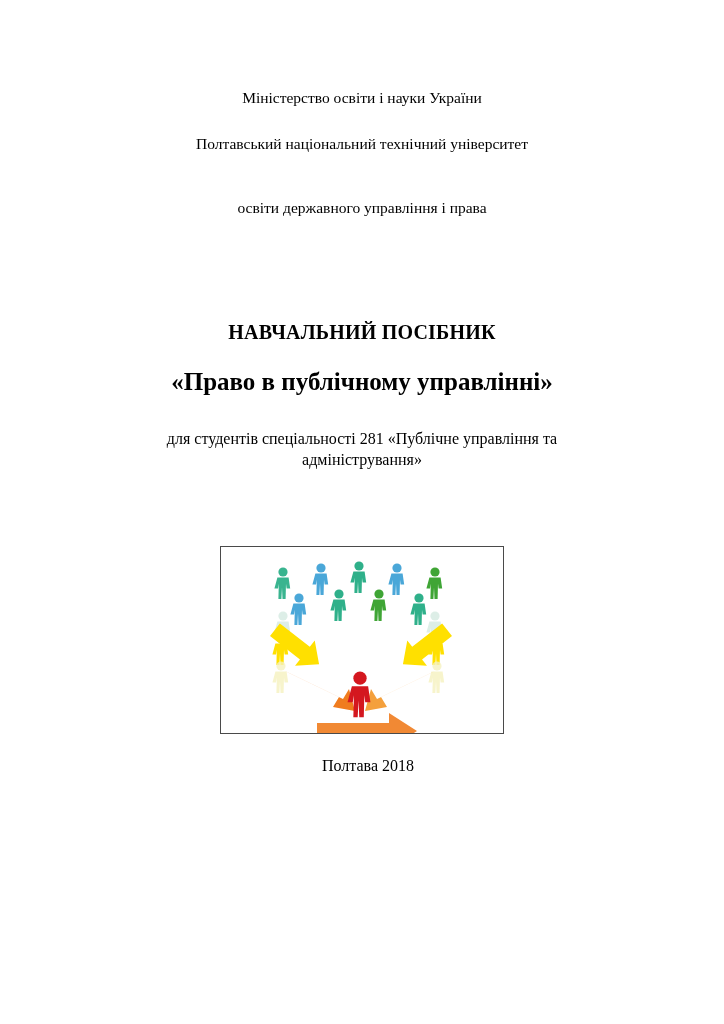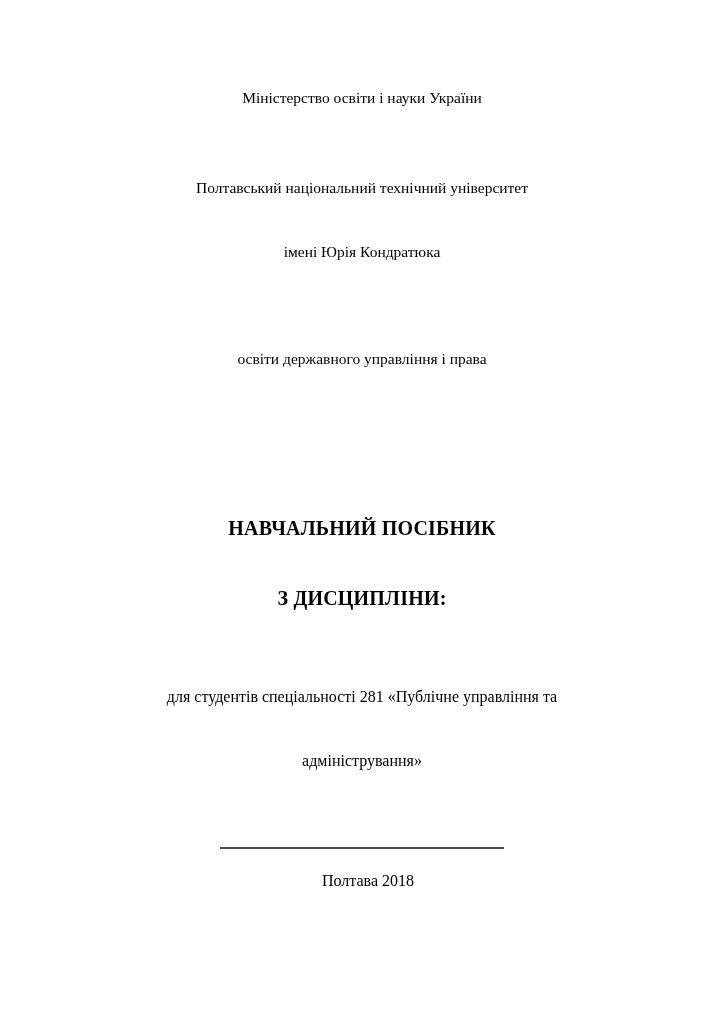--- a/index.html
+++ b/index.html
@@ -20,21 +20,20 @@
     height: 796px;
     box-sizing: border-box;
     padding: 80px 72px 20px 72px;
     display: flex;
     flex-direction: column;
     align-items: center;
   }
   .line {
     text-align: center;
     line-height: 1.28;
-    margin-top: 44px;
   }
   .ministry {
     font-size: 15.5px;
     margin-top: 8px;
   }
   .block-university {
     margin-top: 26px;
     font-size: 15.5px;
   }
   .block-department {
@@ -77,32 +76,31 @@
 </style>
 </head>
 <body>
 
 <div class="page">
 
   <div class="line ministry">Міністерство освіти і науки України</div>
 
   <div class="block-university">
     <div class="line">Полтавський національний технічний університет</div>
-    <div class="line">імені Юрія Кондратюка</div>
   </div>
 
   <div class="block-department">
     <div class="line">освіти державного управління і права</div>
   </div>
 
   <div class="block-manual">
     <div class="line">НАВЧАЛЬНИЙ ПОСІБНИК</div>
-    <div class="line">З ДИСЦИПЛІНИ:</div>
   </div>
 
+  <div class="line discipline-title">«Право в публічному управлінні»</div>
 
   <div class="block-audience">
     <div class="line">для студентів спеціальності 281 «Публічне управління та</div>
     <div class="line">адміністрування»</div>
   </div>
 
   <div class="figure">
     <svg width="280" height="206" viewBox="0 0 280 206" xmlns="http://www.w3.org/2000/svg">
       <defs>
         <g id="person">

